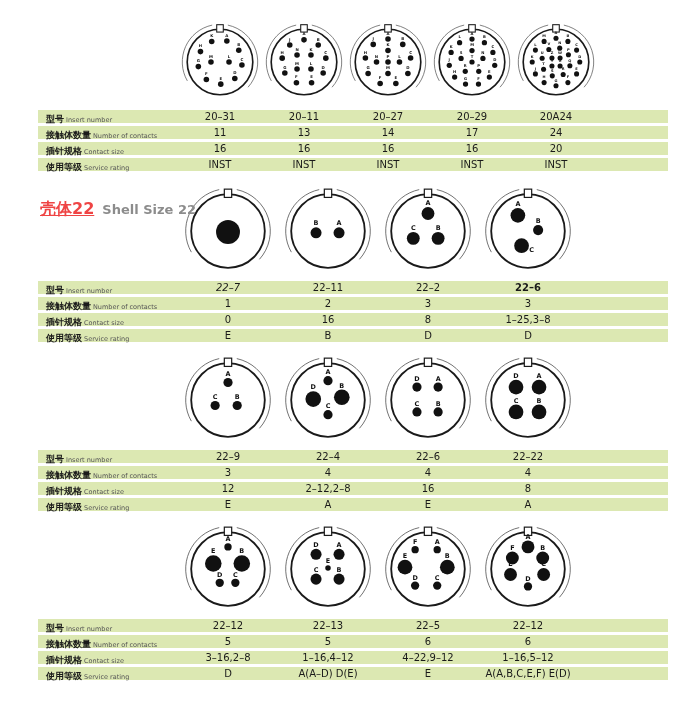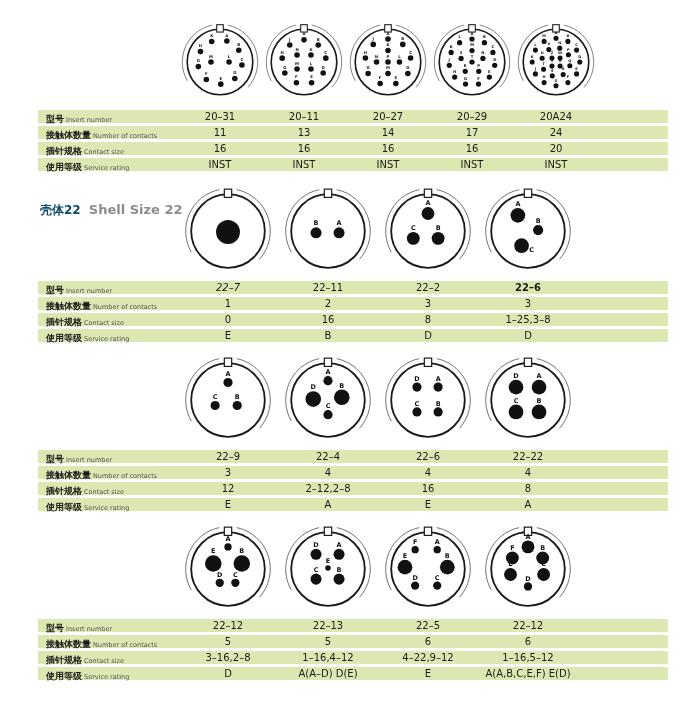--- a/index.html
+++ b/index.html
@@ -21,21 +21,21 @@
     width:140px;flex:0 0 140px;padding-left:8px;box-sizing:border-box;
     white-space:nowrap;overflow:hidden;
   }
   .label-cn{font-size:9px;font-weight:bold;color:#1a1a1a;}
   .label-en{font-size:6.5px;color:#555;margin-left:2px;}
   .value-cell{
     text-align:center;font-size:10px;color:#1a1a1a;flex:0 0 auto;
     white-space:nowrap;
   }
   .shell-head{position:absolute;left:40px;top:14px;white-space:nowrap;}
-  .shell-head .cn{font-size:12px;font-weight:bold;color:#0c4a6e;}
+  .shell-head .cn{font-size:16px;font-weight:bold;color:#ef4444;text-decoration:underline;}
   .shell-head .en{font-size:13px;font-weight:bold;color:#8c8c8c;margin-left:3px;}
   svg{display:block;}
 </style>
 </head>
 <body>
 
 <div class="page">
   <div class="connector-row" id="crow-0" style="margin-top:20px;height:84px;">
       <div class="connector-cell" style="width: 84px; flex: 0 0 84px;">
         <svg viewBox="0 0 100 100" width="82" height="82">

